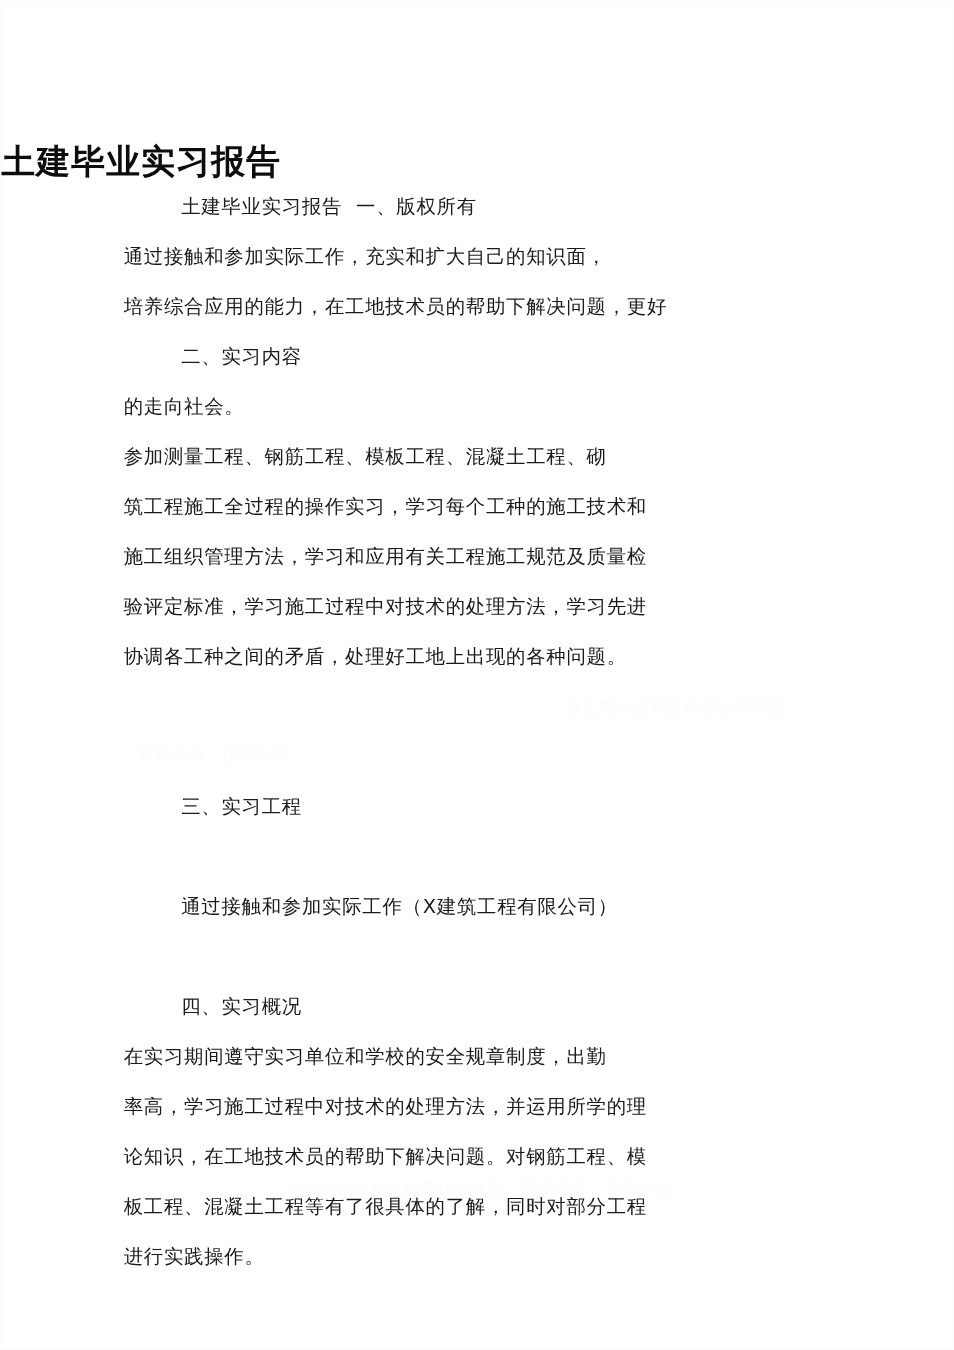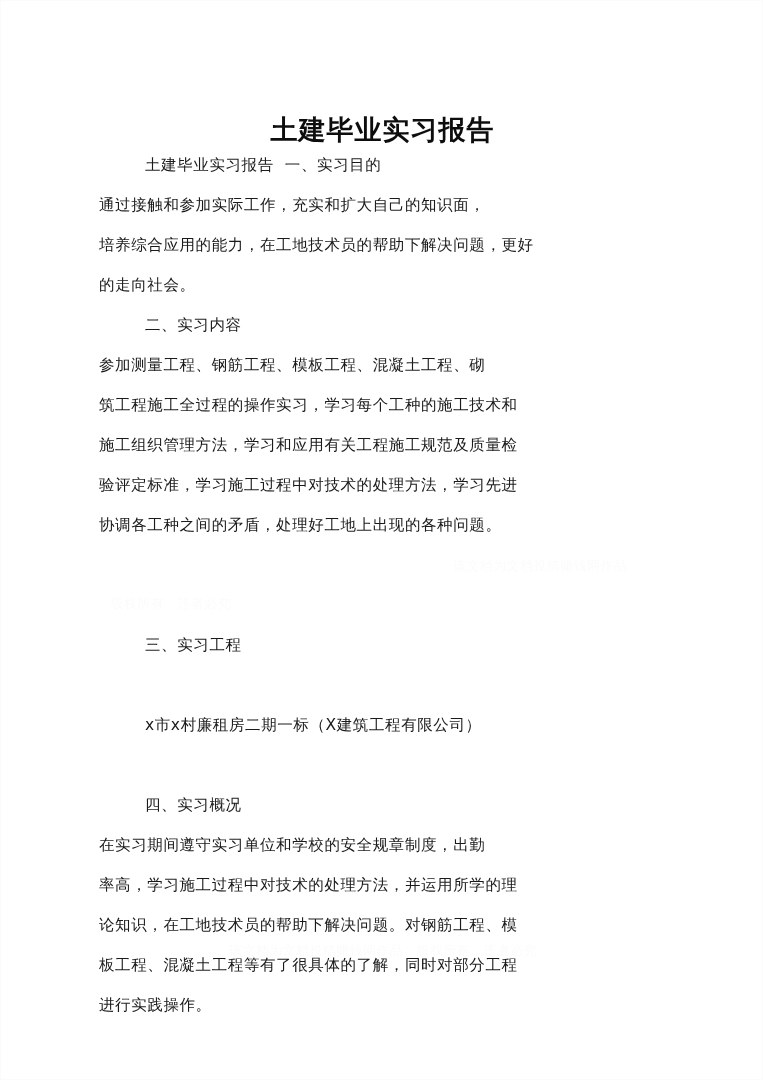--- a/index.html
+++ b/index.html
@@ -18,21 +18,20 @@
     background: #ffffff;
     box-sizing: border-box;
     overflow: hidden;
     border: 1px solid #fbfbfb;
   }
   .doc-title {
     position: absolute;
     left: 0;
     top: 94px;
     width: 763px;
-    text-align: center;
     font-size: 27px;
     font-weight: bold;
     letter-spacing: 1px;
     color: #0d0d0d;
     line-height: 34px;
   }
   .body-block {
     position: absolute;
     left: 98px;
     top: 144px;
@@ -66,35 +65,35 @@
   .wm-c { left: 228px; top: 941px; }
 </style>
 </head>
 <body>
 
 <div class="page">
 
   <h1 class="doc-title">土建毕业实习报告</h1>
 
   <div class="body-block">
-      <div class="line indent">土建毕业实习报告  一、实习目的</div>
+      <div class="line indent">土建毕业实习报告  一、版权所有</div>
       <div class="line">通过接触和参加实际工作，充实和扩大自己的知识面，</div>
       <div class="line">培养综合应用的能力，在工地技术员的帮助下解决问题，更好</div>
+      <div class="line indent">二、实习内容</div>
       <div class="line">的走向社会。</div>
-      <div class="line indent">二、实习内容</div>
       <div class="line">参加测量工程、钢筋工程、模板工程、混凝土工程、砌</div>
       <div class="line">筑工程施工全过程的操作实习，学习每个工种的施工技术和</div>
       <div class="line">施工组织管理方法，学习和应用有关工程施工规范及质量检</div>
       <div class="line">验评定标准，学习施工过程中对技术的处理方法，学习先进</div>
       <div class="line">协调各工种之间的矛盾，处理好工地上出现的各种问题。</div>
       <div class="line blank"></div>
       <div class="line blank"></div>
       <div class="line indent">三、实习工程</div>
       <div class="line blank"></div>
-      <div class="line indent">x市x村廉租房二期一标（X建筑工程有限公司）</div>
+      <div class="line indent">通过接触和参加实际工作（X建筑工程有限公司）</div>
       <div class="line blank"></div>
       <div class="line indent">四、实习概况</div>
       <div class="line">在实习期间遵守实习单位和学校的安全规章制度，出勤</div>
       <div class="line">率高，学习施工过程中对技术的处理方法，并运用所学的理</div>
       <div class="line">论知识，在工地技术员的帮助下解决问题。对钢筋工程、模</div>
       <div class="line">板工程、混凝土工程等有了很具体的了解，同时对部分工程</div>
       <div class="line">进行实践操作。</div>
     </div>
 
   <div class="wm wm-a">该文档为文档投稿赚钱网作品</div>

